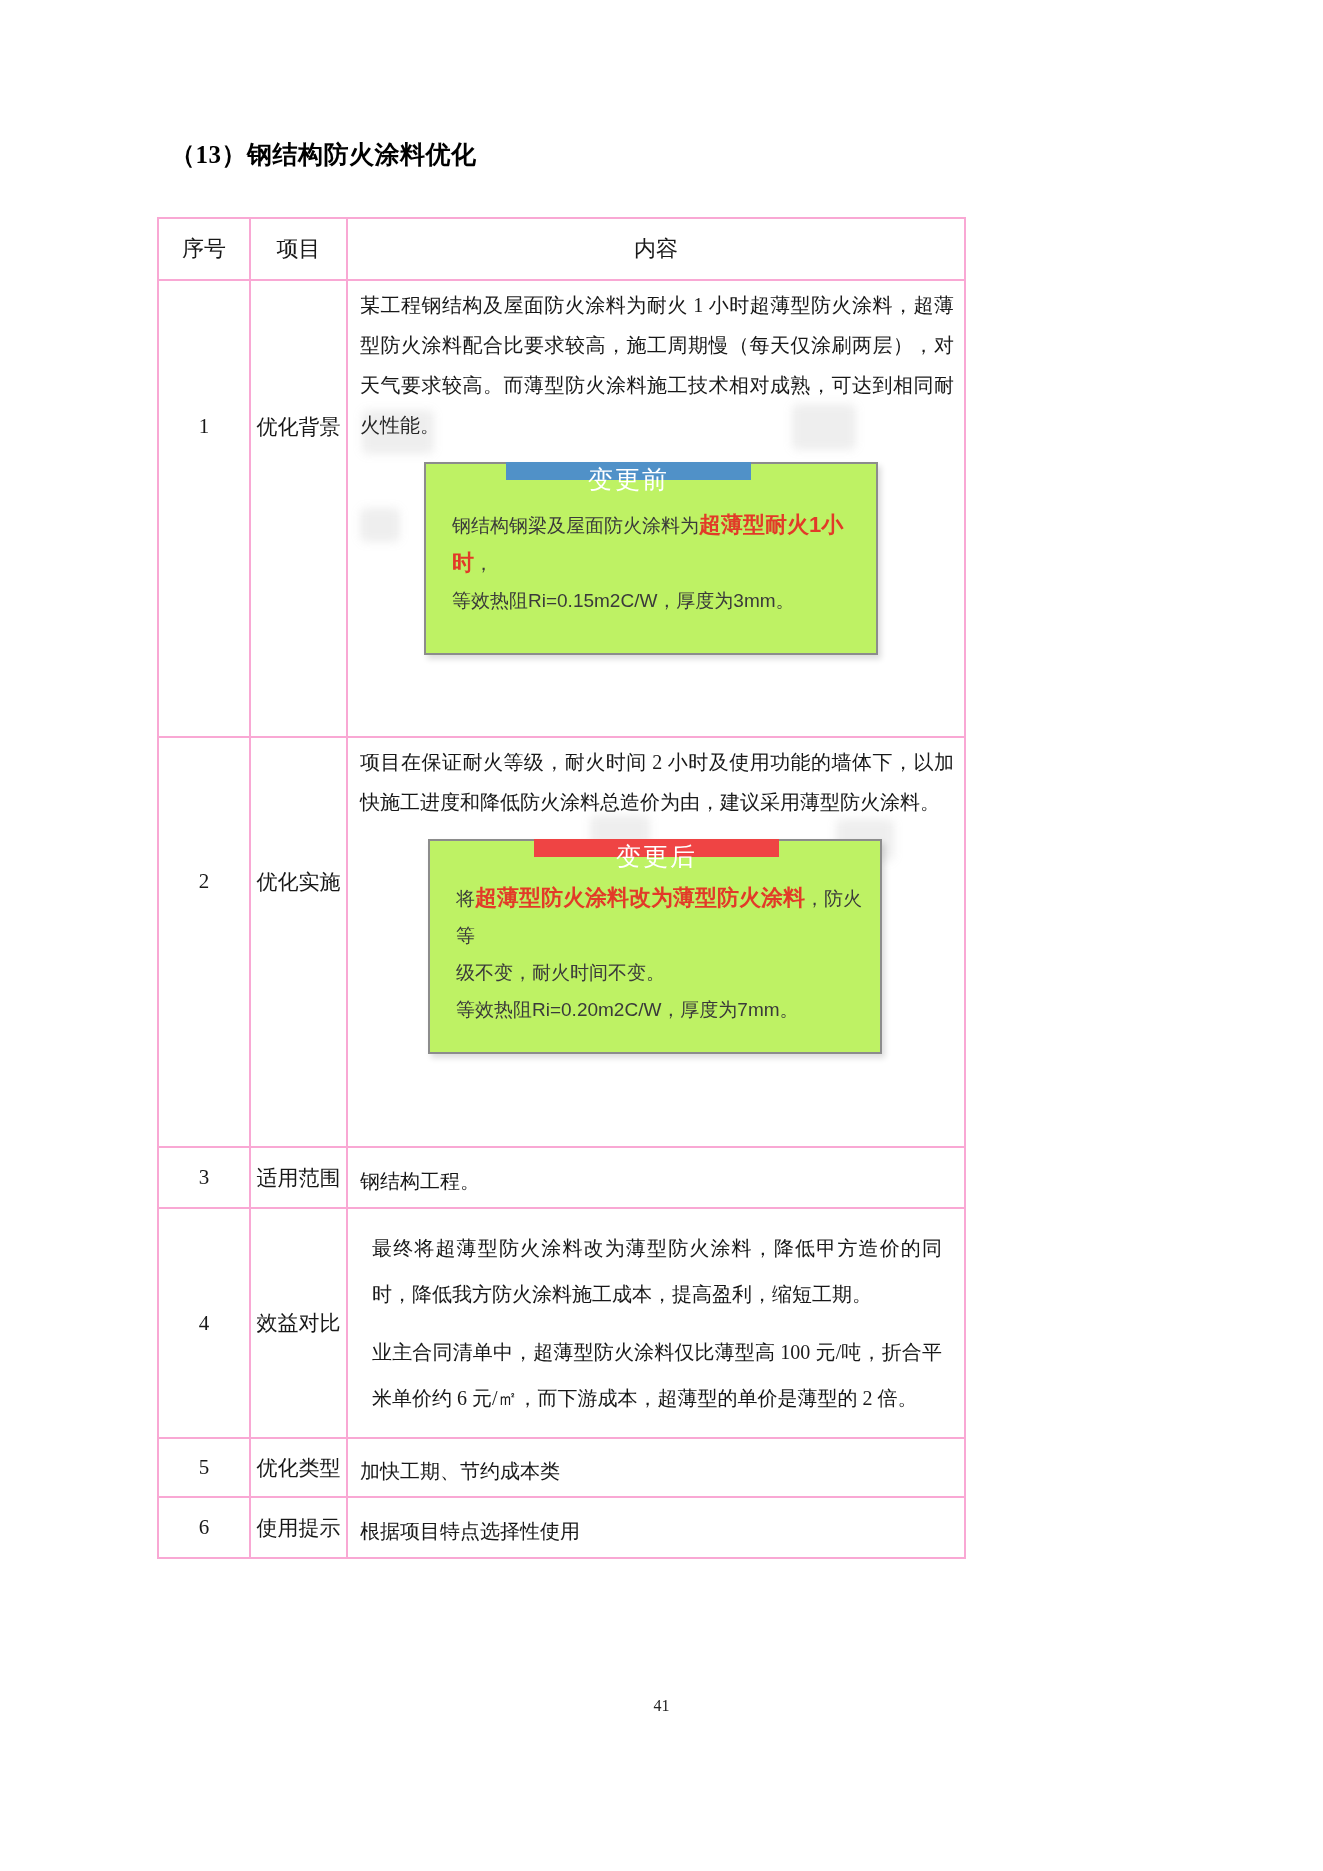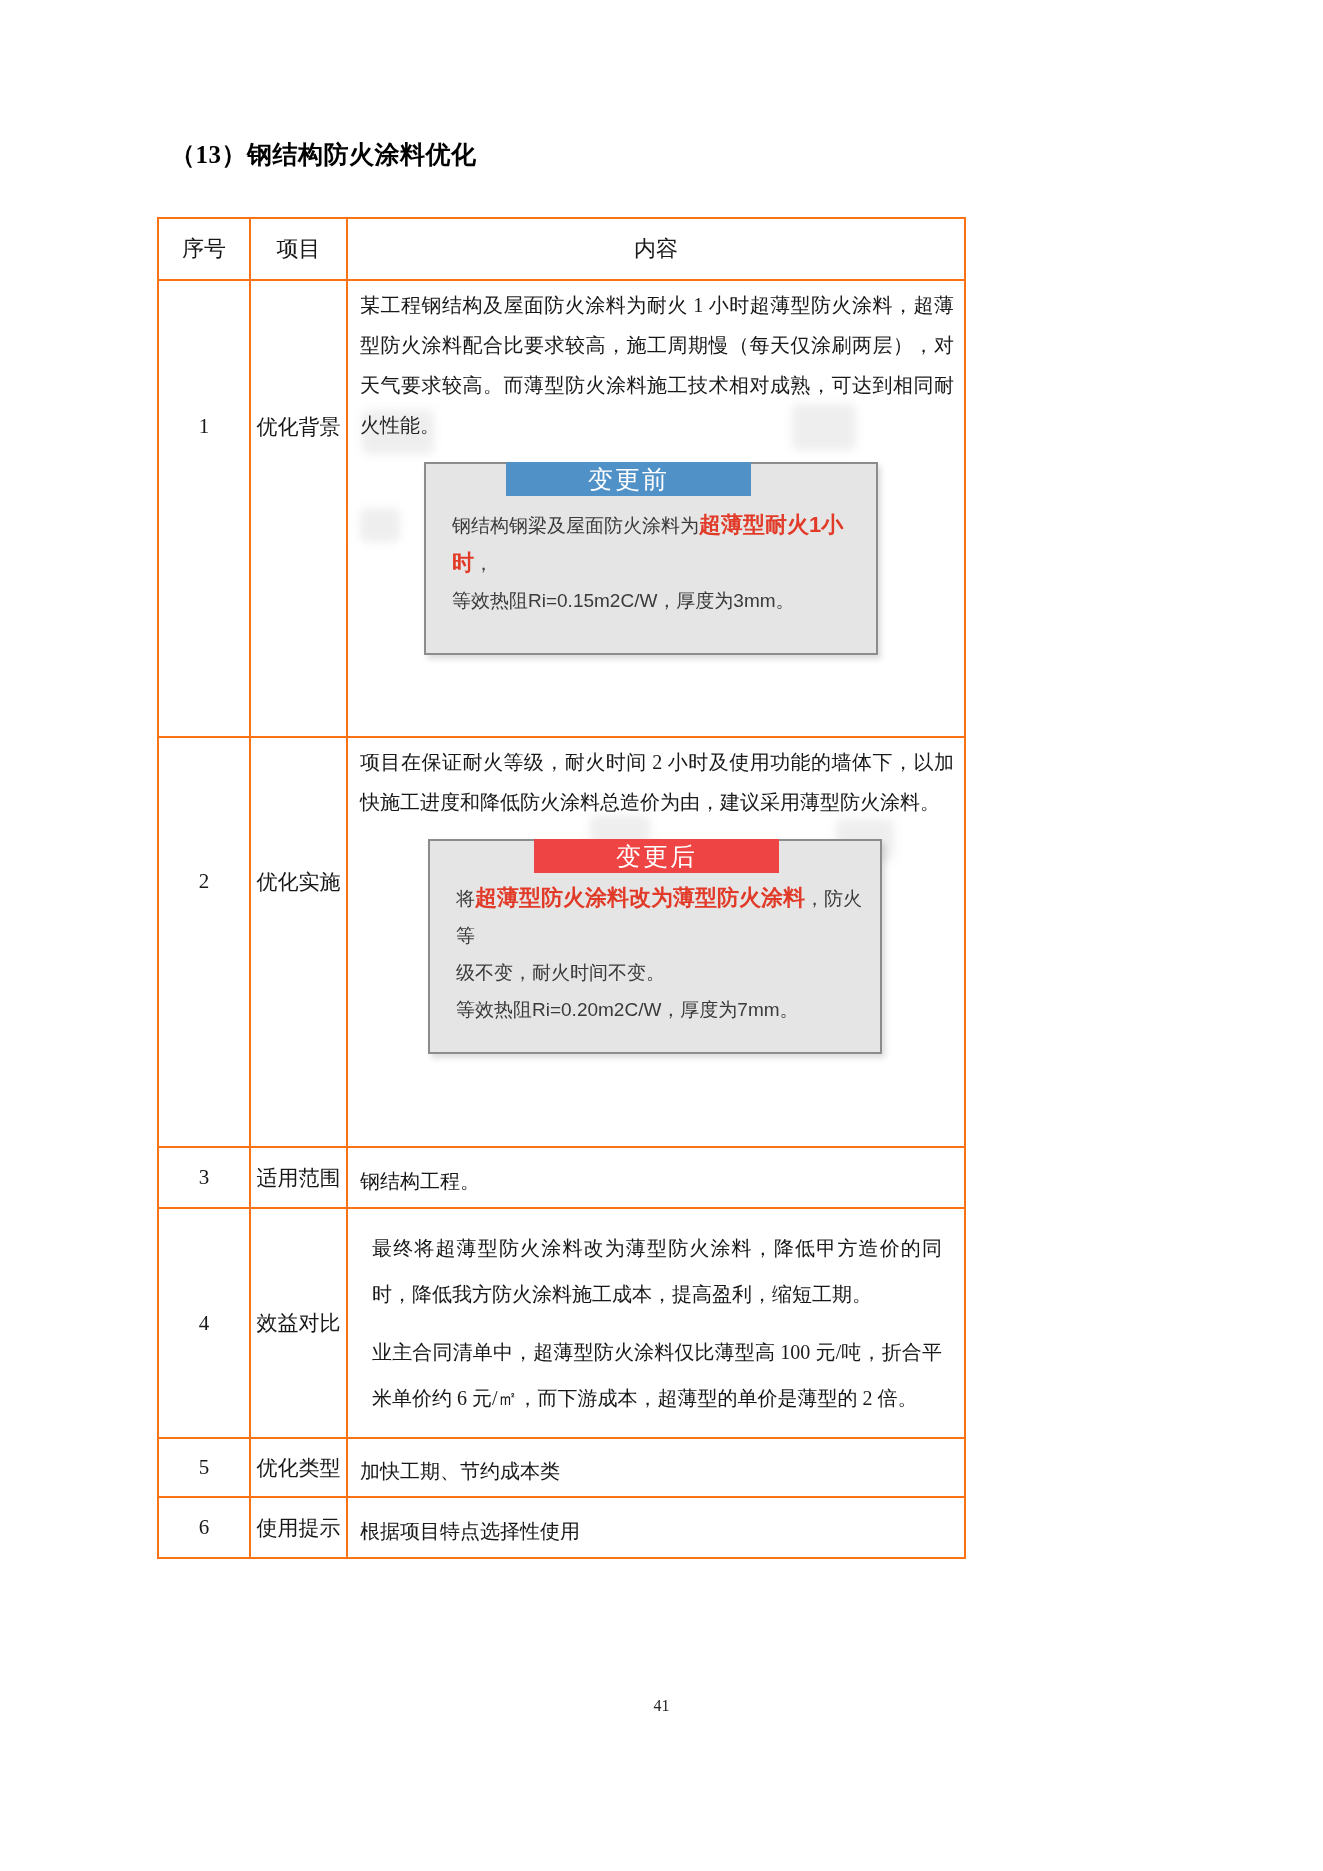--- a/index.html
+++ b/index.html
@@ -8,21 +8,21 @@
     font-family:"Liberation Serif","DejaVu Serif",serif; color:#181818; overflow:hidden;border-radius:6px;
   }
   .title {
     position:absolute; left:170px; top:138px;
     font-size:25px; font-weight:bold; color:#000; letter-spacing:0.5px;
   }
   .doc-table {
     position:absolute; left:157px; top:217px; width:807px;
     border-collapse:collapse; table-layout:fixed;
   }
-  .doc-table td, .doc-table th { border:2px solid #f97316; }
+  .doc-table td, .doc-table th { border:2px solid #f9a8d4; }
   .doc-table th {
     font-weight:normal; font-size:22px; text-align:center; vertical-align:middle;
   }
   .hrow { height:62px; }
   .r1 { height:457px; } .r2 { height:410px; } .r3 { height:61px; }
   .r4 { height:135px; } .r5 { height:59px; } .r6 { height:61px; }
   .num-cell, .item-cell {
     text-align:center; vertical-align:middle; font-size:21px;
   }
   .pbr1 { padding-bottom:165px; }
@@ -30,27 +30,27 @@
   .content-cell { vertical-align:top; padding:4px 10px 4px 12px; font-size:20px; }
   .para { margin:0; line-height:40px; text-align:justify; }
   .para4 { margin:12px; line-height:46px; text-align:justify; }
   .single-line { vertical-align:middle; padding-top:7px; padding-bottom:0; }
 
   
   .figure { position:relative; width:454px; font-family:"Liberation Sans","DejaVu Sans",sans-serif; }
   .fig1 { margin:10px 0 0 64px; }
   .fig2 { margin:14px 0 0 68px; }
   .fig-banner {
-    position:absolute; top:0; width:245px; height:34px; line-height:34px;
+    position:absolute; top:0; width:245px; height:18px; line-height:34px;
     text-align:center; color:#ffffff; font-size:25px; z-index:2; letter-spacing:2px;
   }
   .fig1 .fig-banner { left:82px; }
   .fig2 .fig-banner { left:106px; }
   .fig-box {
-    position:relative; margin-top:17px; background:#e5e5e5; border:2px solid #8c8c8c;
+    position:relative; margin-top:17px; background:#bef264; border:2px solid #8c8c8c;
     color:#3a3a3a; font-size:19px; box-shadow:3px 4px 6px rgba(0,0,0,0.14); z-index:1;
   }
   .fig1 .fig-box { padding:42px 14px 34px 26px; }
   .fig2 .fig-box { padding:38px 7px 24px 26px; }
   .fig-line { line-height:37px; }
   .red-seg { font-weight:bold; font-size:22px; }
   
   .wm { position:absolute; background:rgba(125,125,125,0.13); filter:blur(5px); border-radius:6px; z-index:0; }
   .wm1a { left:-62px; top:-52px; width:72px; height:44px; }
   .wm1b { left:368px; top:-58px; width:64px; height:46px; }

